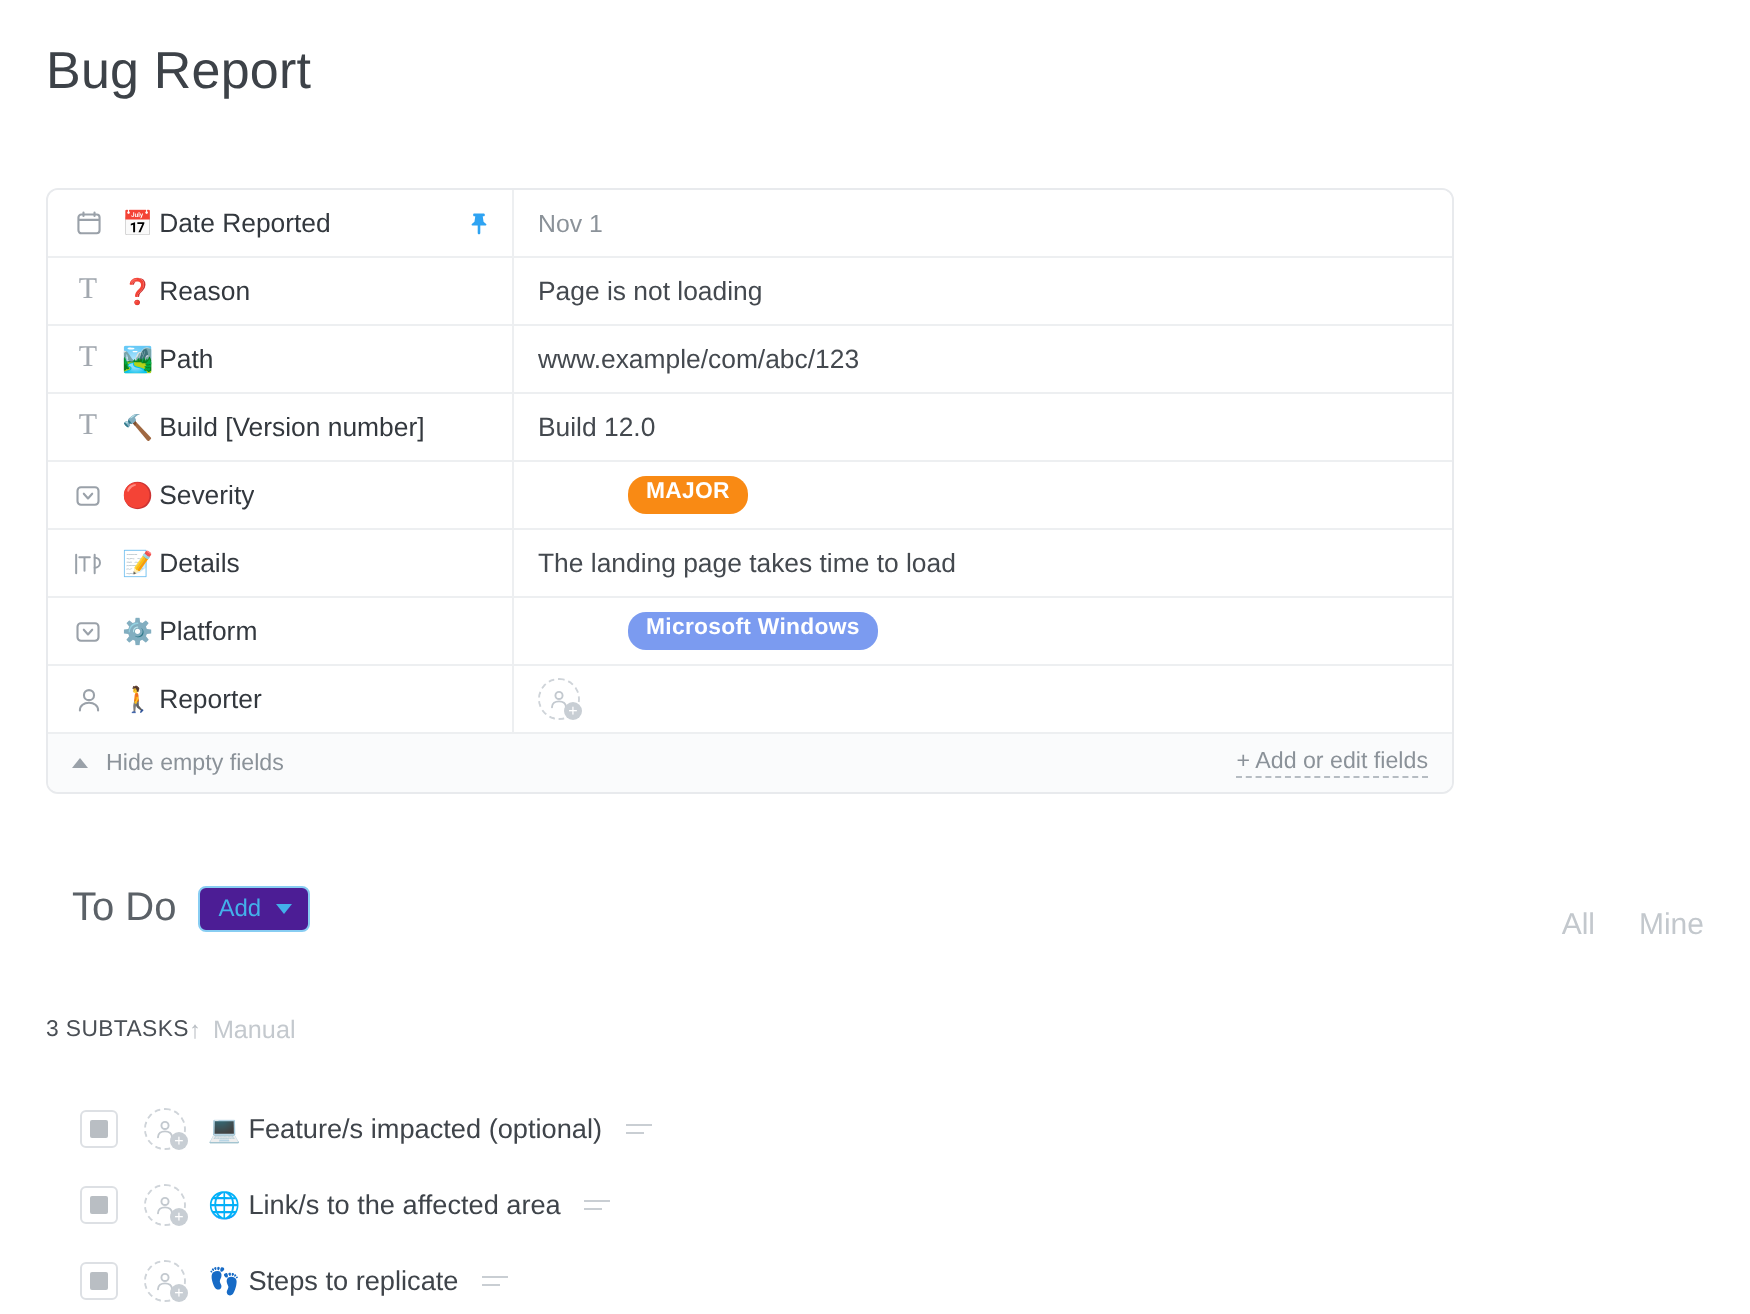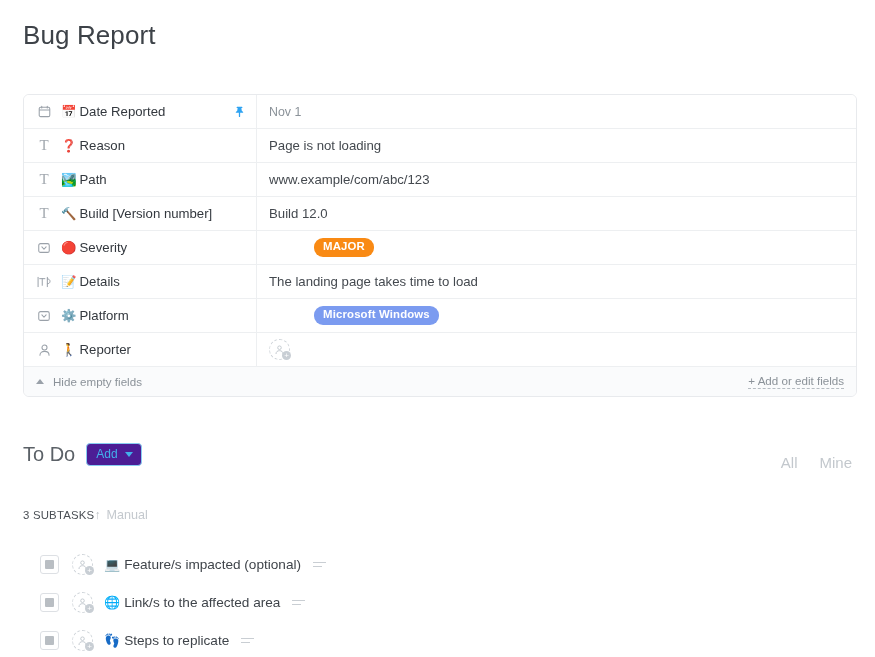--- a/index.html
+++ b/index.html
@@ -27,21 +27,21 @@
     color: #3d4248;
     letter-spacing: .1px;
     white-space: nowrap;
   }
 
   
   .fields-card {
     position: absolute;
     left: 23px;
     top: 94px;
-    width: 834px;
+    width: 704px;
     border: 1px solid #e8eaed;
     border-radius: 6px;
     box-sizing: border-box;
     overflow: hidden;
     background: #fff;
   }
   .field-row {
     display: flex;
     align-items: stretch;
     border-bottom: 1px solid #edeff1;
@@ -176,21 +176,21 @@
     font-size: 11.6px;
     color: #8b9299;
     border-bottom: 1px dashed #b6bcc2;
     padding-bottom: 1px;
     cursor: pointer;
   }
 
   
   .todo-header {
     position: absolute;
-    left: 23px;
+    left: 36px;
     top: 443px;
     display: flex;
   }
   .todo-title {
     font-size: 20px;
     font-weight: 300;
     color: #5b6167;
     margin-right: 11px;
   }
   .add-button {

